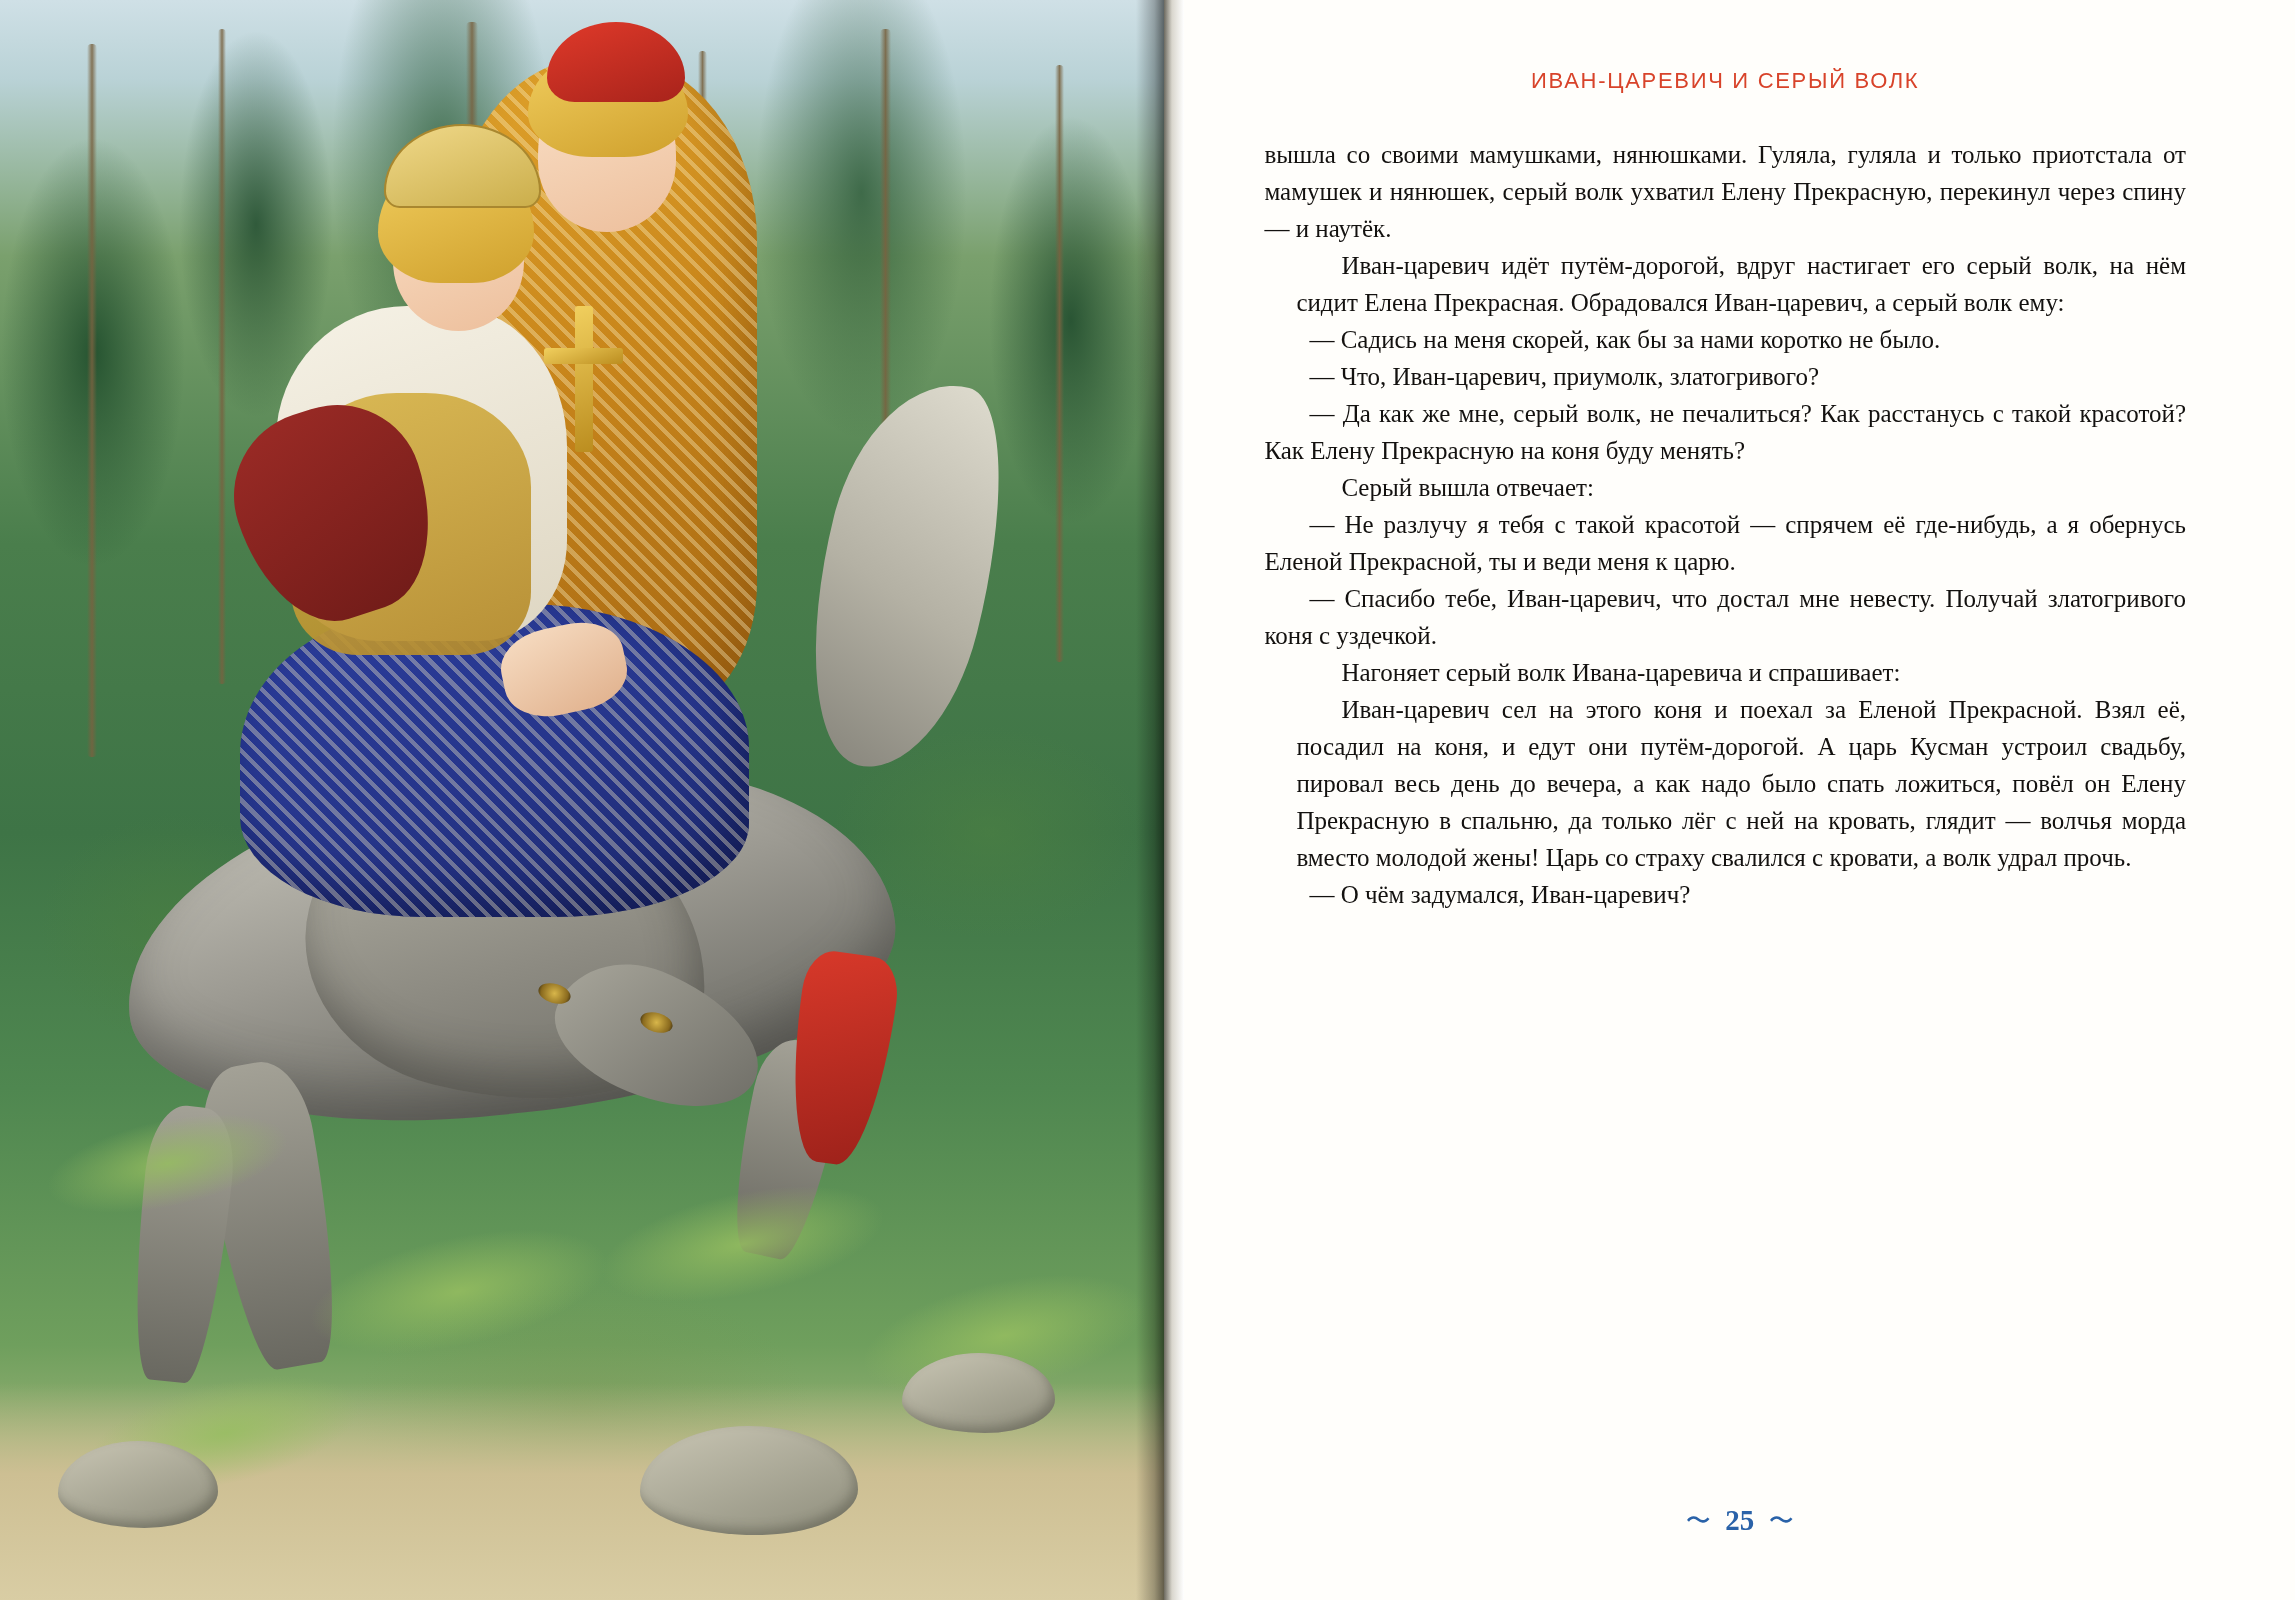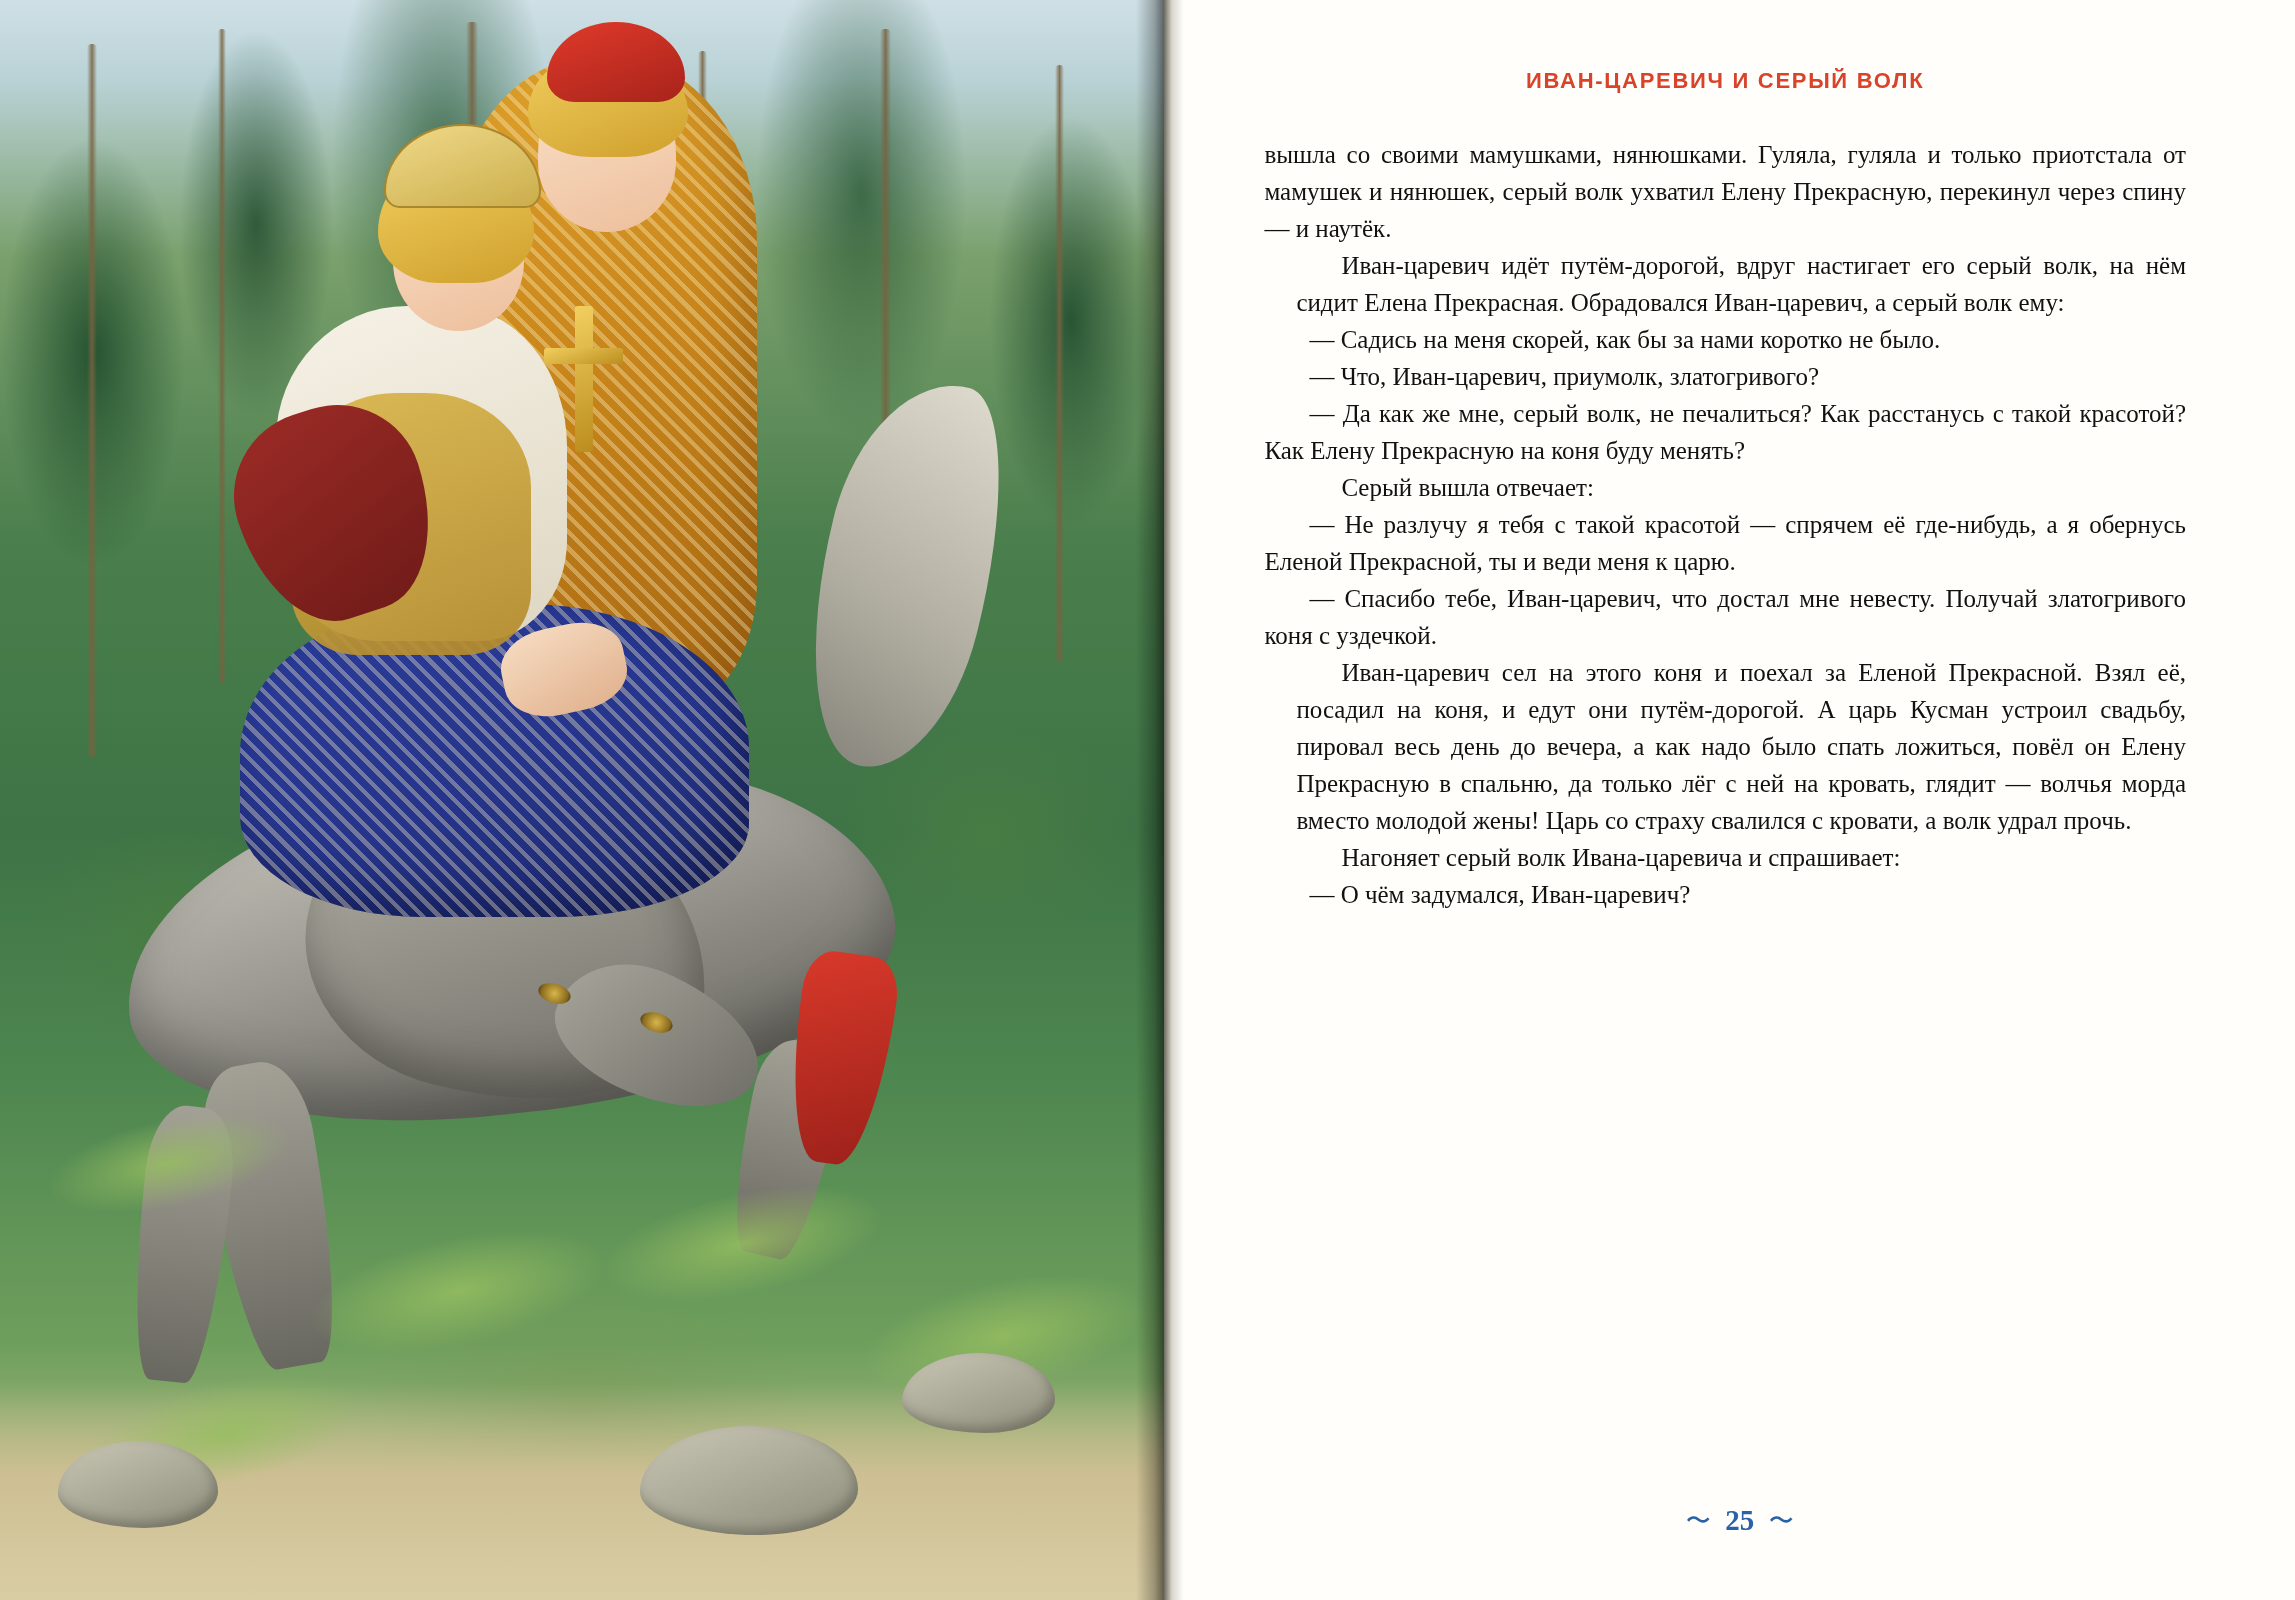--- a/index.html
+++ b/index.html
@@ -243,21 +243,21 @@
     background: #fffefb;
     padding: 52px 109px 0 80px;
     box-sizing: border-box;
   }
 
   .running-head {
     text-align: center;
     color: #d8432a;
     font-family: "Liberation Sans", sans-serif;
     font-size: 22px;
-    font-weight: 700;
+    font-weight: 400;
     letter-spacing: 1.7px;
     margin: 16px 0 42px 0;
     text-transform: uppercase;
   }
 
   .body-text p {
     margin: 0;
     font-size: 25px;
     line-height: 37px;
     color: #13110f;
@@ -357,22 +357,22 @@
 
     <div class="body-text">
       <p>вышла со своими мамушками, нянюшками. Гуляла, гуляла и только приотстала от мамушек и нянюшек, серый волк ухватил Елену Прекрасную, перекинул через спину — и наутёк.</p>
       <p class="indent">Иван-царевич идёт путём-дорогой, вдруг настигает его серый волк, на нём сидит Елена Прекрасная. Обрадовался Иван-царевич, а серый волк ему:</p>
       <p class="dialog">— Садись на меня скорей, как бы за нами коротко не было.</p>
       <p class="dialog">— Что, Иван-царевич, приумолк, златогривого?</p>
       <p class="dialog">— Да как же мне, серый волк, не печалиться? Как расстанусь с такой красотой? Как Елену Прекрасную на коня буду менять?</p>
       <p class="indent">Серый вышла отвечает:</p>
       <p class="dialog">— Не разлучу я тебя с такой красотой — спрячем её где-нибудь, а я обернусь Еленой Прекрасной, ты и веди меня к царю.</p>
       <p class="dialog">— Спасибо тебе, Иван-царевич, что достал мне невесту. Получай златогривого коня с уздечкой.</p>
+      <p class="indent">Нагоняет серый волк Ивана-царевича и спрашивает:</p>
       <p class="indent">Иван-царевич сел на этого коня и поехал за Еленой Прекрасной. Взял её, посадил на коня, и едут они путём-дорогой. А царь Кусман устроил свадьбу, пировал весь день до вечера, а как надо было спать ложиться, повёл он Елену Прекрасную в спальню, да только лёг с ней на кровать, глядит — волчья морда вместо молодой жены! Царь со страху свалился с кровати, а волк удрал прочь.</p>
-      <p class="indent">Нагоняет серый волк Ивана-царевича и спрашивает:</p>
       <p class="dialog">— О чём задумался, Иван-царевич?</p>
     </div>
 
     <div class="folio">
       <span class="swirl">〜</span>
       <span class="num">25</span>
       <span class="swirl">〜</span>
     </div>
   </div>
 

